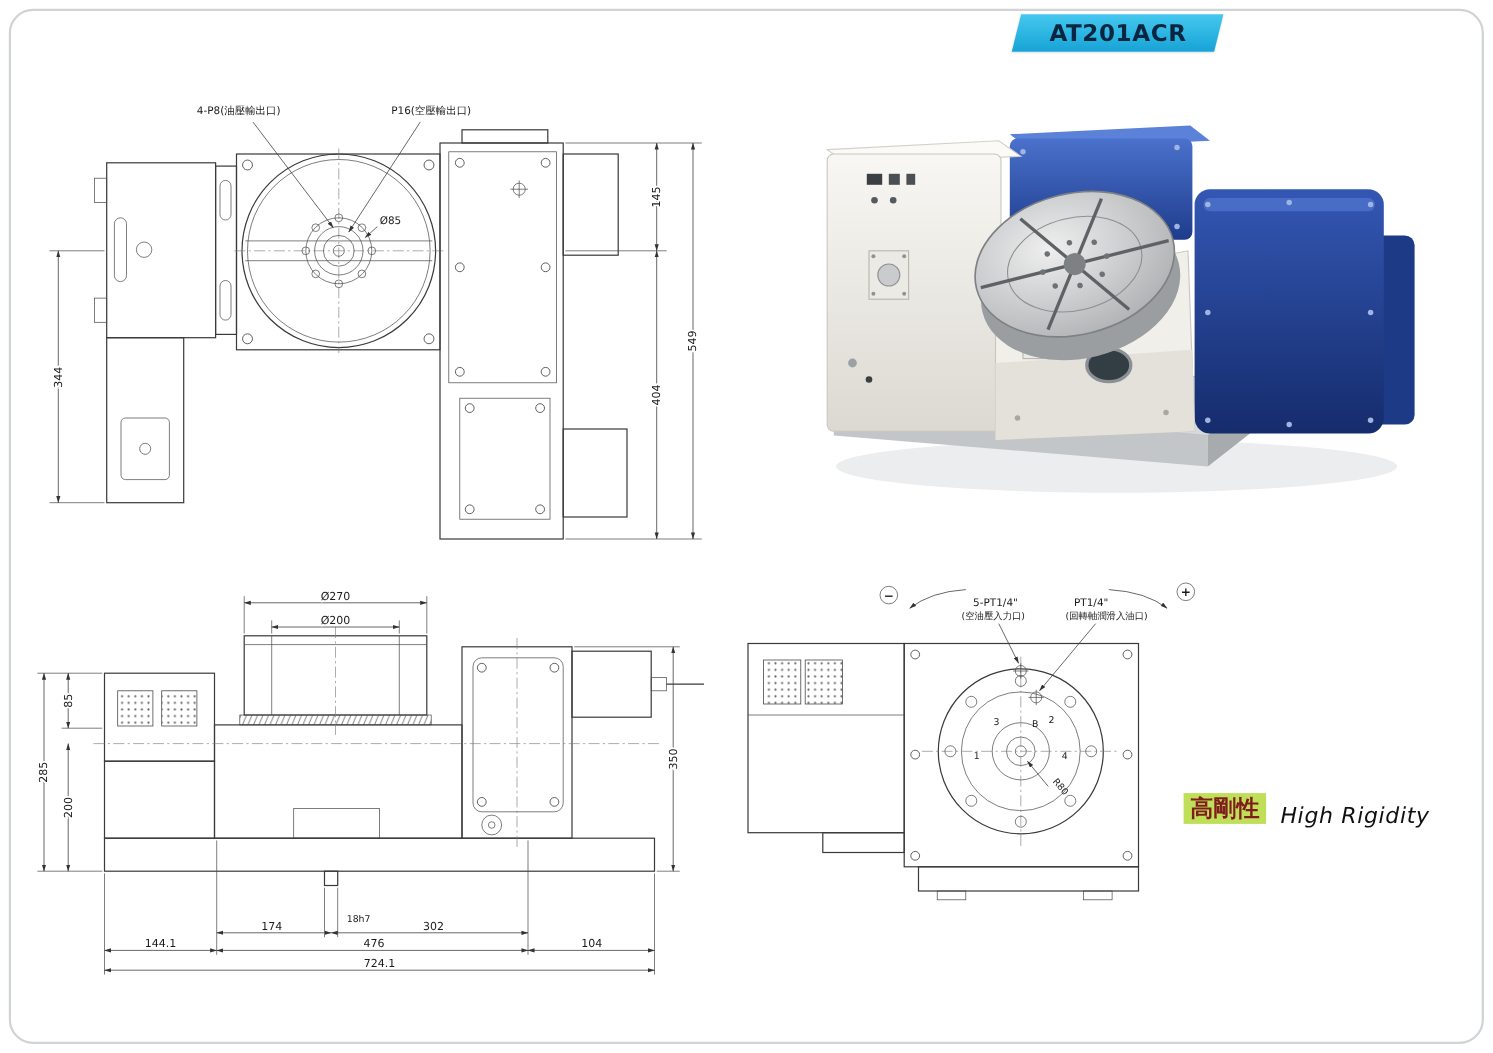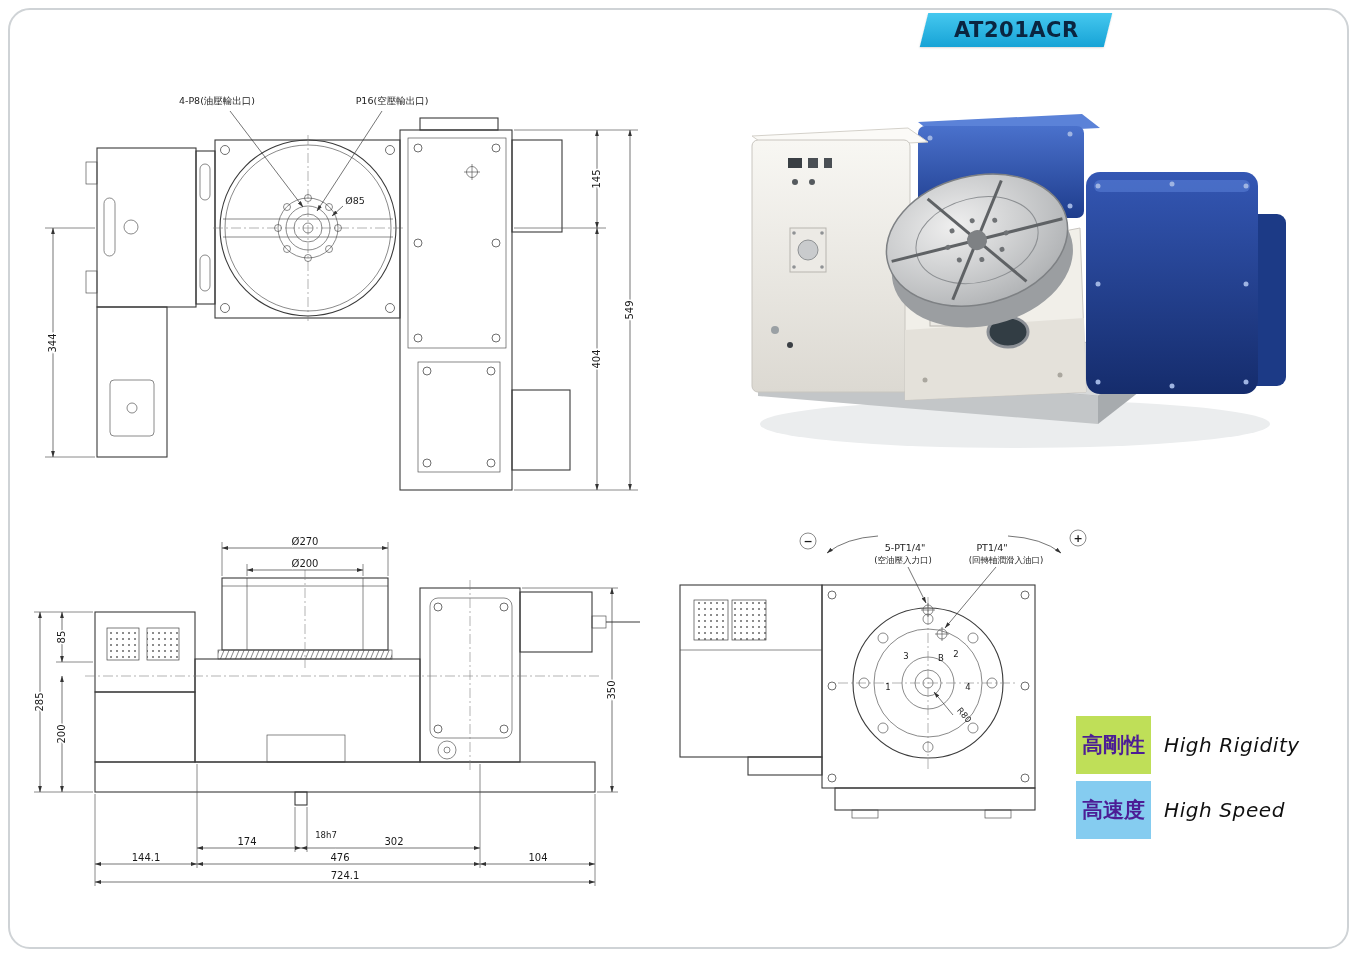--- a/index.html
+++ b/index.html
@@ -13,22 +13,22 @@
   .model-badge{position:absolute;left:924px;top:13px;width:184px;height:34px;
     background:linear-gradient(180deg,#45c8ef 0%,#17a3d6 100%);
     transform:skewX(-14deg);display:flex;align-items:center;justify-content:center;
     box-shadow:0 1px 2px rgba(0,0,0,.15);}
   .model-badge-text{transform:skewX(14deg);font-weight:bold;font-size:21px;
     color:#0a2540;letter-spacing:.5px;}
 
   
   .features{position:absolute;left:1076px;top:716px;display:flex;flex-direction:column;gap:7px;}
   .feat-row{display:flex;align-items:center;gap:13px;white-space:nowrap;}
-  .feat-zh{font-weight:bold;font-size:21px;line-height:26px;padding:16px 6px;color:#4c1d95;}
-  .feat-en{font-style:italic;font-size:20px;color:#101010;letter-spacing:.6px;}
+  .feat-zh{font-weight:bold;font-size:21px;line-height:26px;padding:1px 6px;color:#7f1d1d;}
+  .feat-en{font-style:italic;font-size:20px;color:#101010;letter-spacing:.6px;margin-top:13px;}
 
   
   .o{fill:none;stroke:#3a3a3a;stroke-width:1.1;}
   .t{fill:none;stroke:#4a4a4a;stroke-width:.65;}
   .d{fill:none;stroke:#3a3a3a;stroke-width:.7;}
   .c{fill:none;stroke:#808080;stroke-width:.6;stroke-dasharray:10 3 2 3;}
   .scr{fill:#fff;stroke:#4a4a4a;stroke-width:.8;}
   .dt{font:10px "DejaVu Sans",sans-serif;fill:#1a1a1a;text-anchor:middle;
       paint-order:stroke;stroke:#ffffff;stroke-width:3px;}
   .lt{font:9.5px "DejaVu Sans",sans-serif;fill:#1a1a1a;text-anchor:middle;}
@@ -390,18 +390,14 @@
       <line class="d" x1="934" y1="692" x2="953" y2="715" marker-start="url(#ar)"></line>
       <text class="st" x="962" y="717" transform="rotate(50 962 717)">R80</text>
     </g>
   </svg>
 
   <div class="features">
     <div class="feat-row">
       <span class="feat-zh" style="background-color: rgb(191, 223, 88);">高剛性</span>
       <span class="feat-en">High Rigidity</span>
     </div>
-    <div class="feat-row">
-      <span class="feat-zh" style="background-color: rgb(133, 204, 240);">高速度</span>
-      <span class="feat-en">High Speed</span>
-    </div>
   </div>
 </div>
 
 </body></html>

